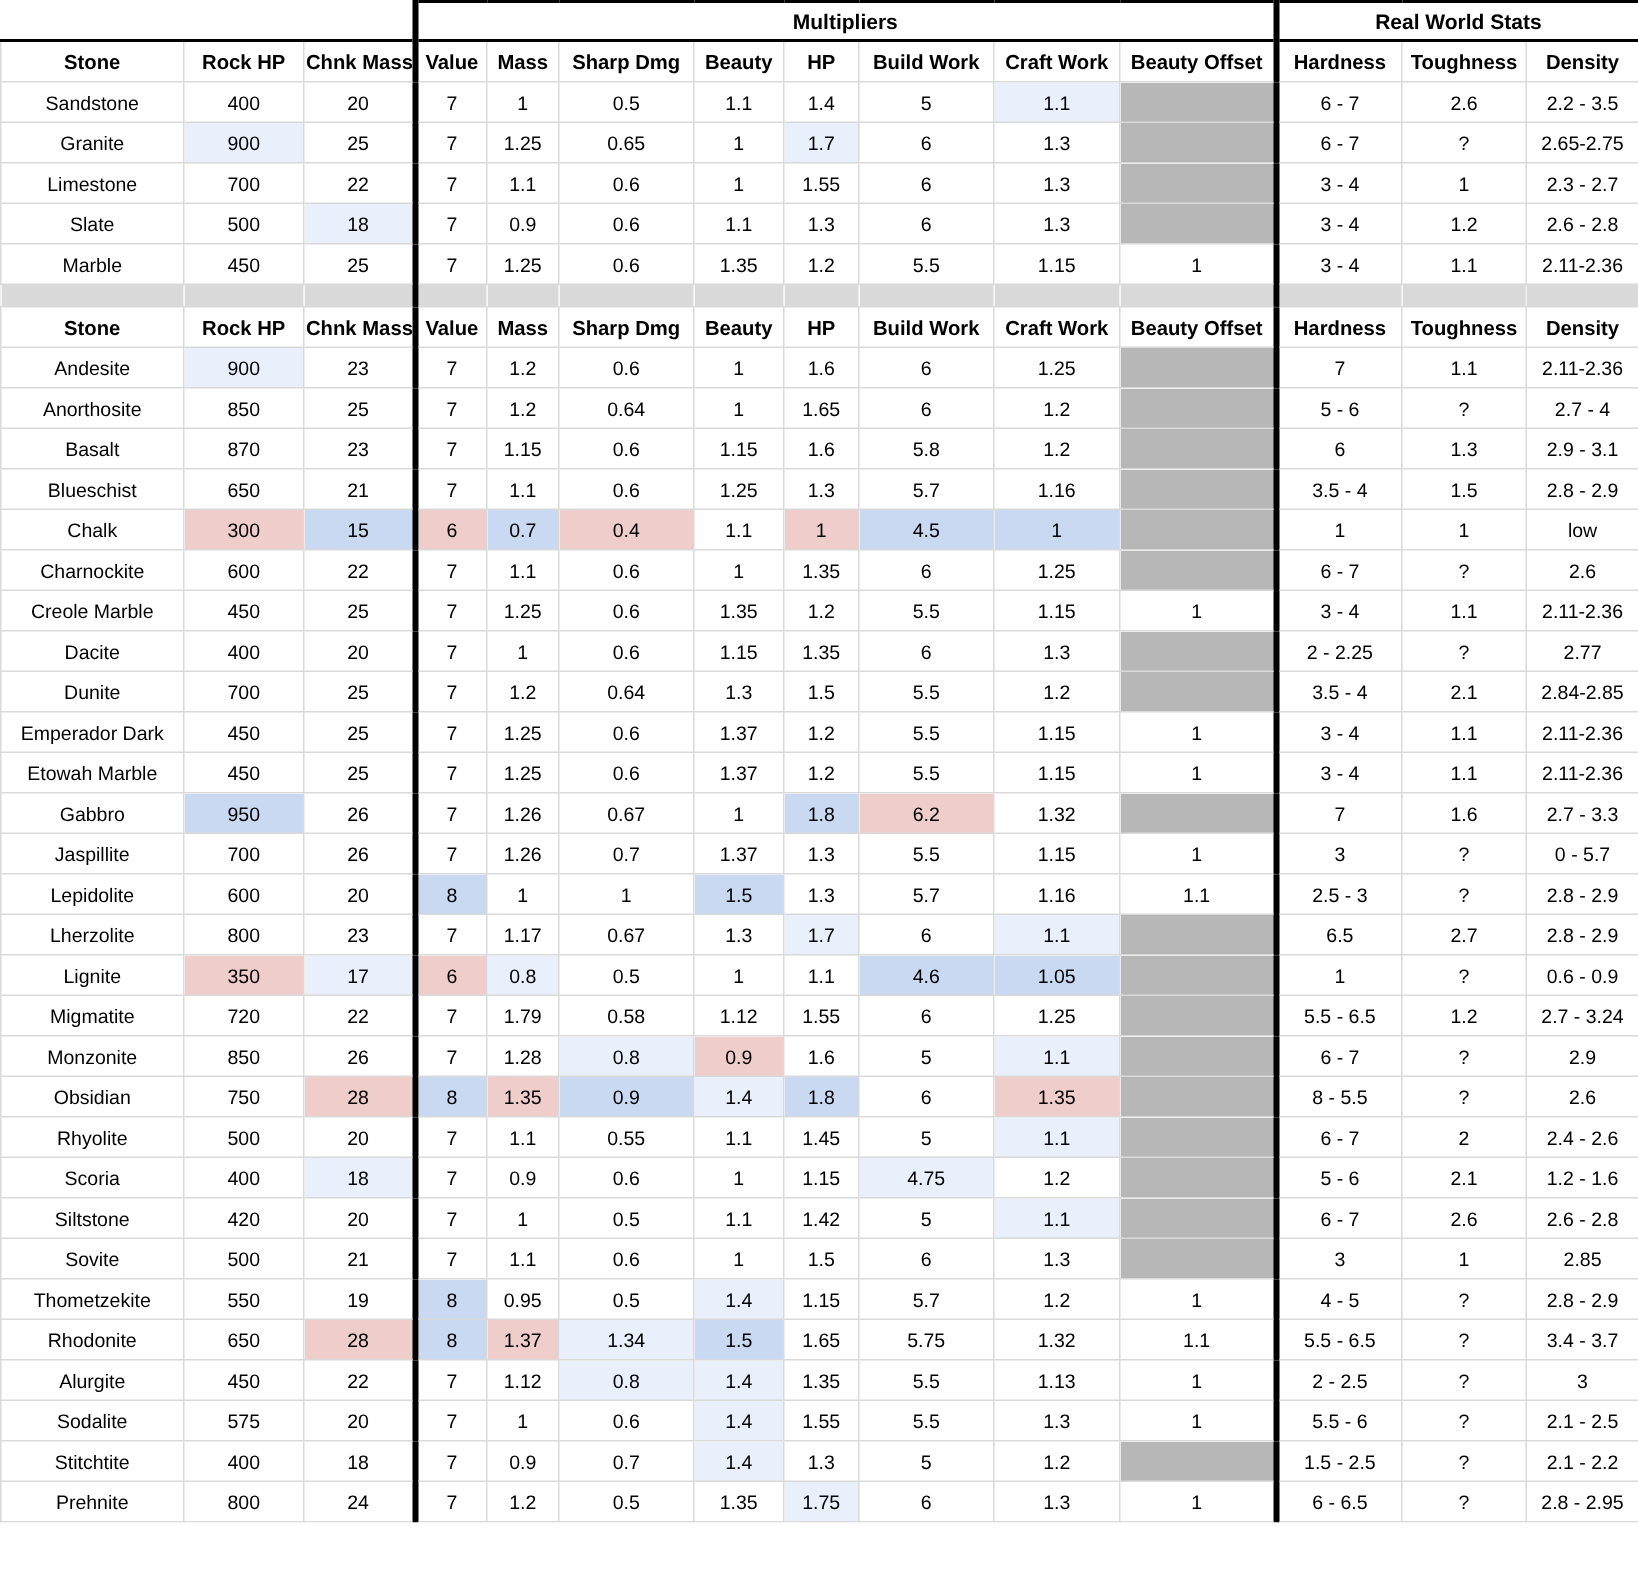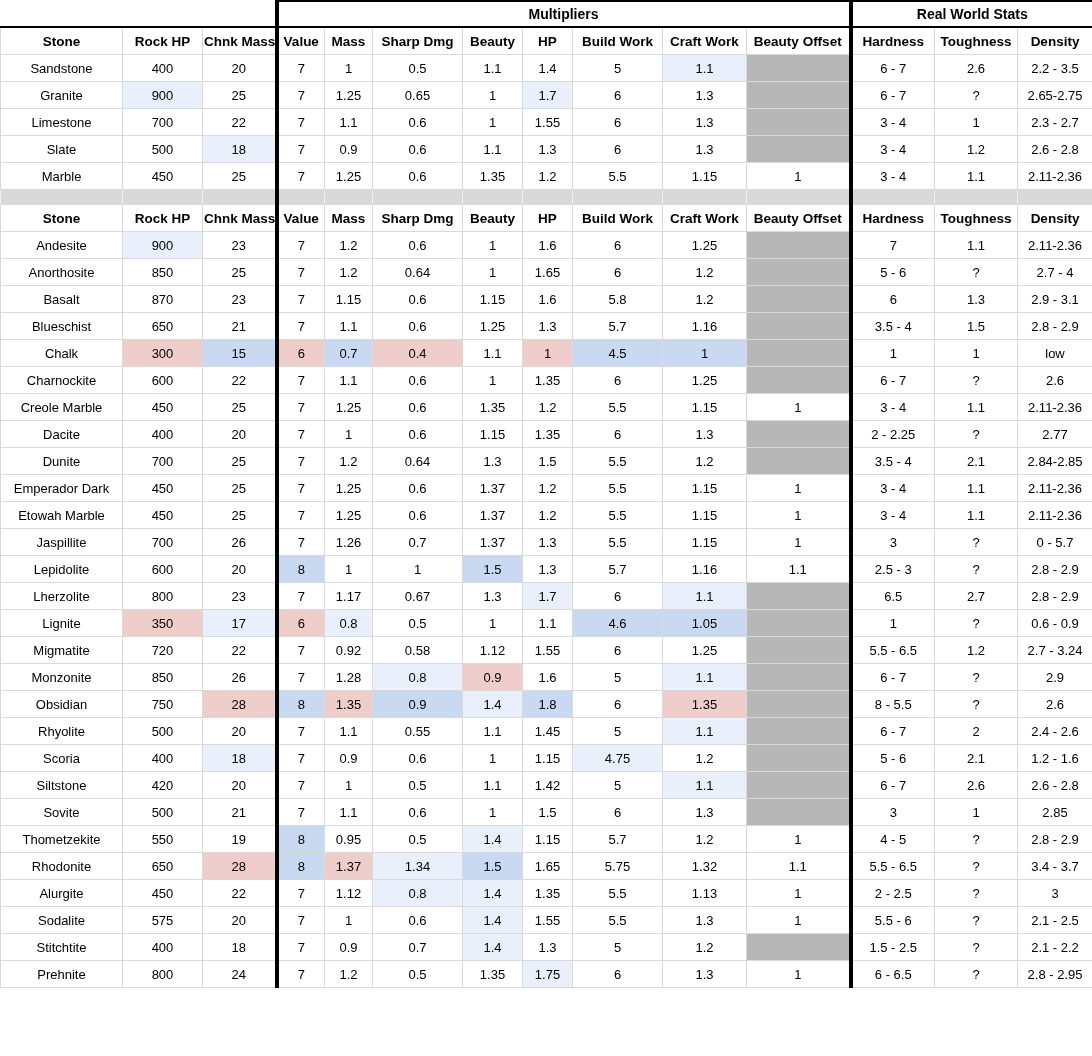--- a/index.html
+++ b/index.html
@@ -346,20 +346,36 @@
           <td>1.37</td>
           <td>1.2</td>
           <td>5.5</td>
           <td>1.15</td>
           <td>1</td>
           <td class="divL">3 - 4</td>
           <td>1.1</td>
           <td>2.11-2.36</td>
         </tr>
         <tr>
+          <td>Gabbro</td>
+          <td class="hl-b">950</td>
+          <td>26</td>
+          <td class="divL">7</td>
+          <td>1.26</td>
+          <td>0.67</td>
+          <td>1</td>
+          <td class="hl-b">1.8</td>
+          <td class="hl-p">6.2</td>
+          <td>1.32</td>
+          <td class="hl-g"></td>
+          <td class="divL">7</td>
+          <td>1.6</td>
+          <td>2.7 - 3.3</td>
+        </tr>
+        <tr>
           <td>Jaspillite</td>
           <td>700</td>
           <td>26</td>
           <td class="divL">7</td>
           <td>1.26</td>
           <td>0.7</td>
           <td>1.37</td>
           <td>1.3</td>
           <td>5.5</td>
           <td>1.15</td>
@@ -414,21 +430,21 @@
           <td class="hl-g"></td>
           <td class="divL">1</td>
           <td>?</td>
           <td>0.6 - 0.9</td>
         </tr>
         <tr>
           <td>Migmatite</td>
           <td>720</td>
           <td>22</td>
           <td class="divL">7</td>
-          <td>0.92</td>
+          <td>1.79</td>
           <td>0.58</td>
           <td>1.12</td>
           <td>1.55</td>
           <td>6</td>
           <td>1.25</td>
           <td class="hl-g"></td>
           <td class="divL">5.5 - 6.5</td>
           <td>1.2</td>
           <td>2.7 - 3.24</td>
         </tr>

